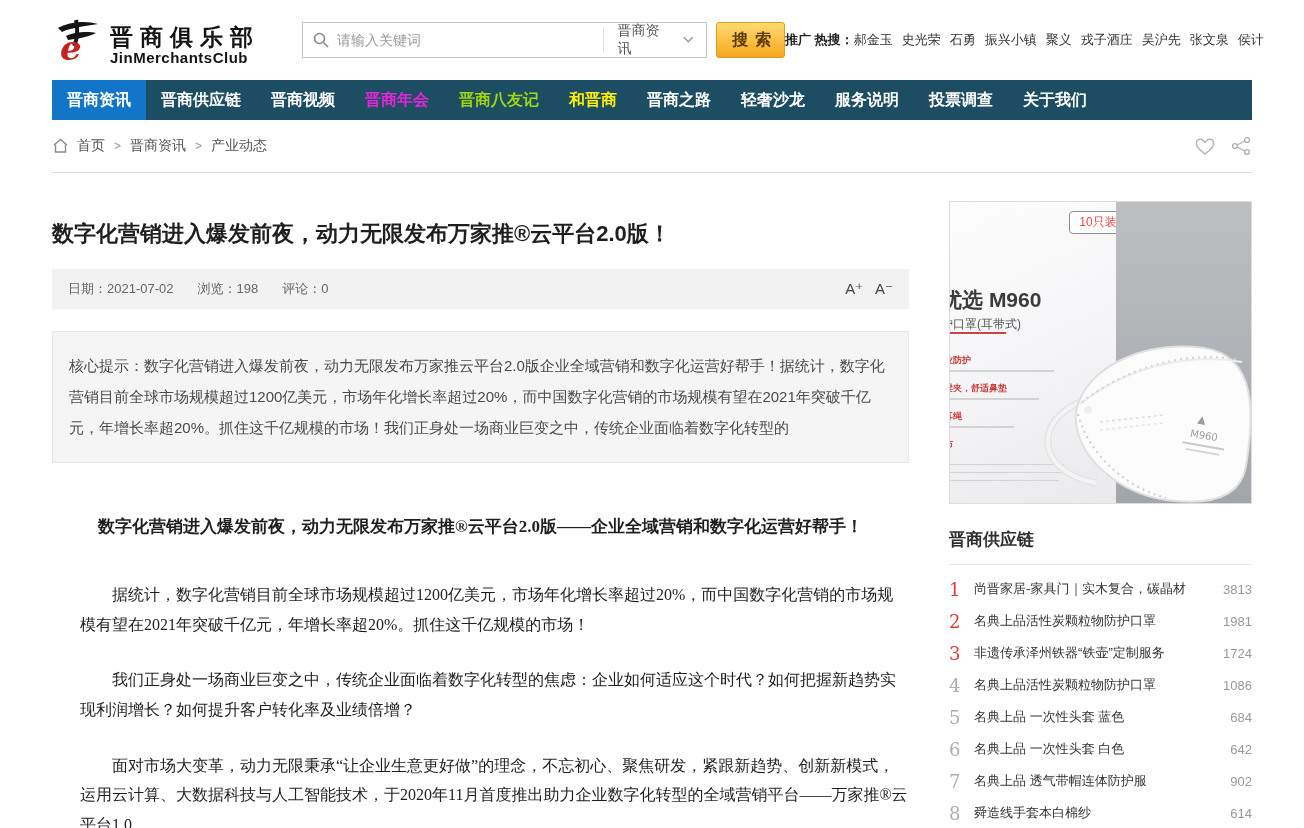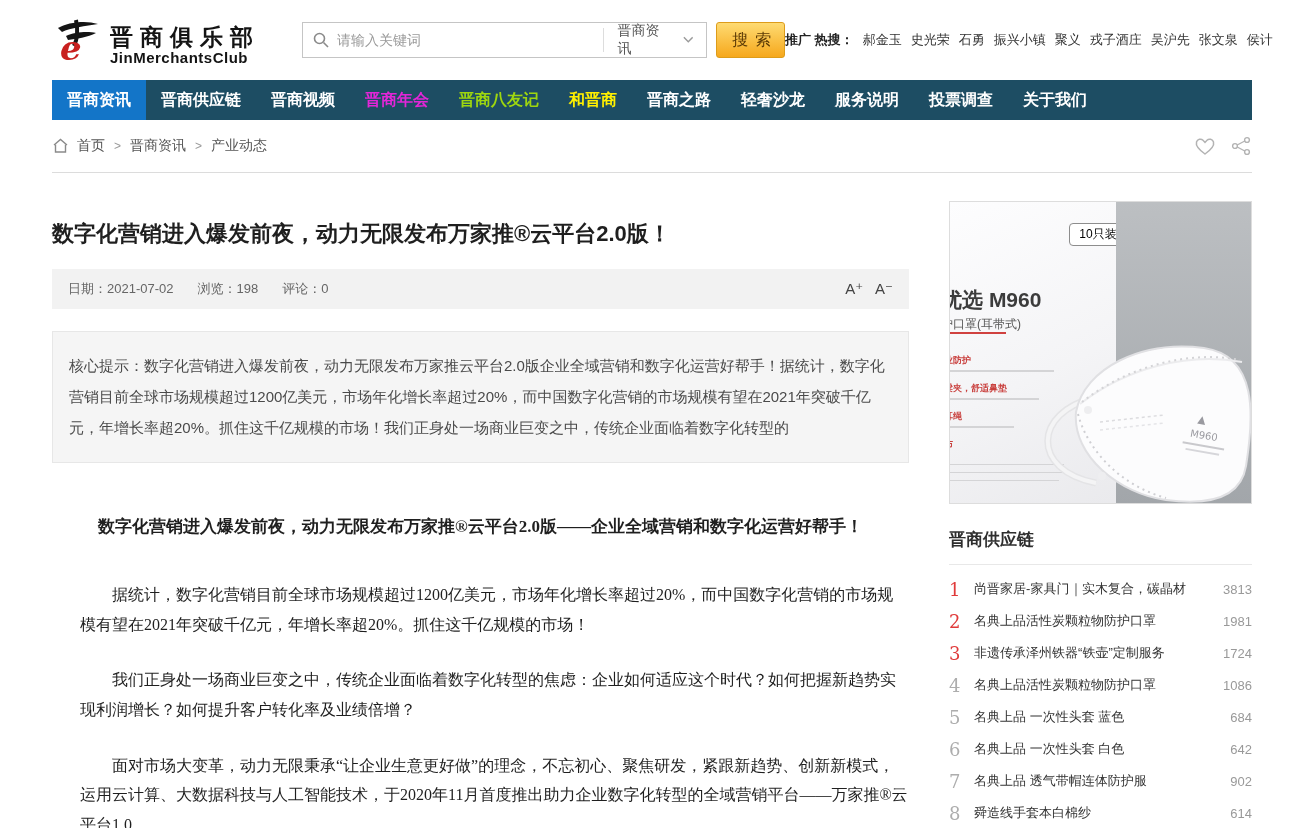--- a/index.html
+++ b/index.html
@@ -17,24 +17,24 @@
   .search-wrap { display:flex; align-items:center; margin-left:42px; }
   .search-box { display:flex; align-items:center; border:1px solid #c5c5c5; height:36px; background:#fff; }
   .search-icon { margin:0 8px 0 10px; display:flex; }
   .search-input { border:none; outline:none; width:295px; height:24px; font-size:14px; color:#333;
     font-family:inherit; }
   .search-input::placeholder { color:#9a9a9a; }
   .search-sep { width:1px; height:24px; background:#ddd; }
   .search-select { display:flex; align-items:center; padding:0 13px; gap:16px; font-size:14px;
     color:#555; cursor:pointer; height:100%; }
   .search-btn { margin-left:9px; width:74px; height:36px; border:1px solid #dd9c1a; border-radius:3px;
-    background:linear-gradient(#fedb72,#f6a81c); font-size:16px; font-weight:normal; color:#5b3a05;
+    background:linear-gradient(#fedb72,#f6a81c); font-size:16px; font-weight:bold; color:#5b3a05;
     letter-spacing:7px; padding-left:9px; cursor:pointer; font-family:inherit; }
 
-  .hot { margin-left:auto; display:flex; align-items:center; gap:9px; font-size:13px; color:#333;
+  .hot { margin-left:auto; display:flex; align-items:center; font-size:13px; color:#333;
     white-space:nowrap; }
   .hot-label { font-weight:bold; color:#222; }
   .hot-term { cursor:pointer; }
 
   
   .nav { margin:0 52px; height:40px; background:#1d4d63; display:flex; align-items:center; }
   .nav-item { height:40px; line-height:40px; padding:0 15px; font-size:16px; font-weight:bold;
     color:#fff; cursor:pointer; white-space:nowrap; }
   .nav-item.active { background:#1375c8; }
 
@@ -59,22 +59,22 @@
     font-size:15px; line-height:2.05; color:#4a4a4a; }
   .body { margin-top:52px; font-family:"Liberation Serif","DejaVu Serif",serif; color:#1f1f1f; }
   .body-heading { text-align:center; font-weight:bold; font-size:17px; margin-bottom:42px; }
   .body p { font-size:16px; line-height:1.85; text-indent:2em; margin-bottom:26px;margin-left:28px; }
 
   
   .sidebar { width:304px; padding-top:14px; }
   .product { border:1px solid #ddd; height:303px; position:relative; overflow:hidden; background:#fff; }
   .pkg { position:absolute; left:0; top:0; width:64%; height:100%;
     background:linear-gradient(155deg,#fdfdfe 0%,#f4f4f6 55%,#e9e9ec 100%); }
-  .pkg-badge { position:absolute; right:16px; top:21px; border:1px solid #8d8d8d; border-radius:4px;
-    background:#fff; font-size:12px; color:#000000; padding:2px 9px; }
+  .pkg-badge { position:absolute; right:16px; top:9px; border:1px solid #8d8d8d; border-radius:4px;
+    background:#fff; font-size:12px; color:#ef4444; padding:2px 9px; }
   .pkg-title { position:absolute; left:-9px; top:84px; font-size:21px; font-weight:bold; color:#3c3c3c;
     white-space:nowrap; }
   .pkg-sub { position:absolute; left:-9px; top:114px; font-size:12px; color:#555; white-space:nowrap; }
   .pkg-redline { position:absolute; left:0; top:130px; width:56px; height:2px; background:#d0413f; }
   .pkg-feat { position:absolute; font-size:9px; font-weight:bold; color:#c9403e; white-space:nowrap; }
   .pkg-grayline { position:absolute; height:2px; background:#d4d4d6; }
   .gray-panel { position:absolute; right:0; top:0; width:45%; height:100%;
     background:linear-gradient(180deg,#bcbfc2,#a2a6aa); }
   .mask-art { position:absolute; right:-8px; bottom:-10px; }
 

